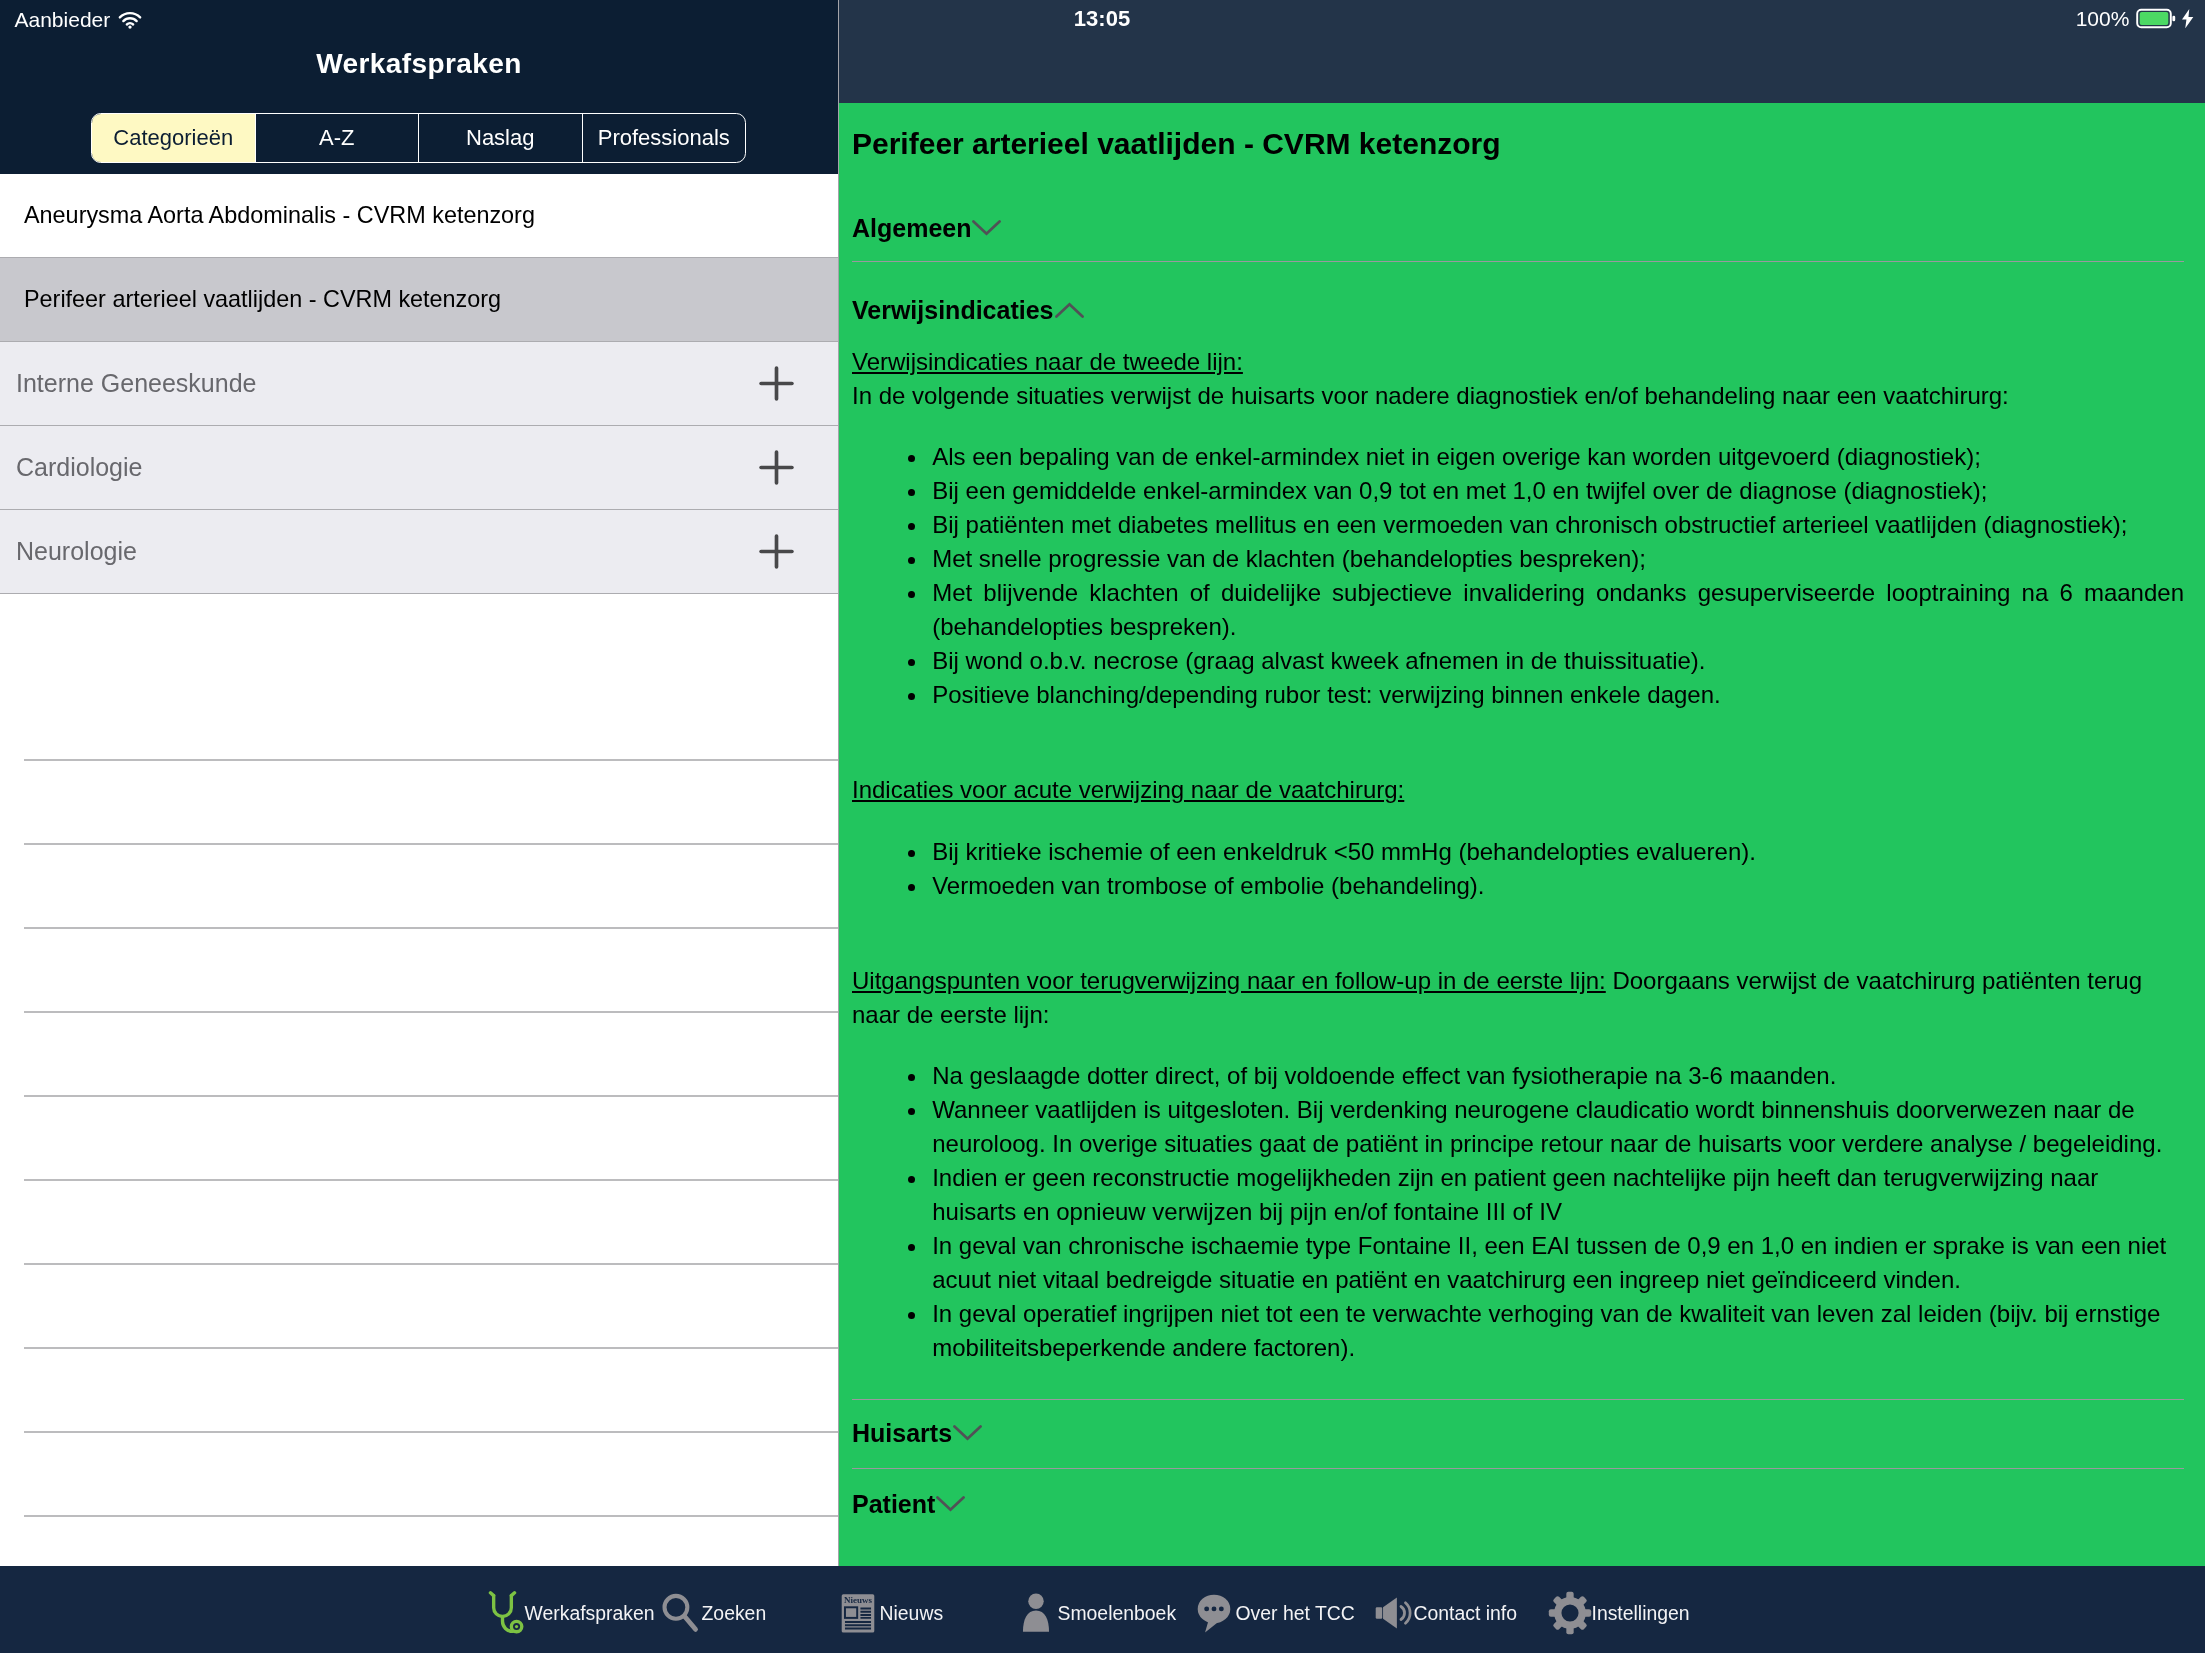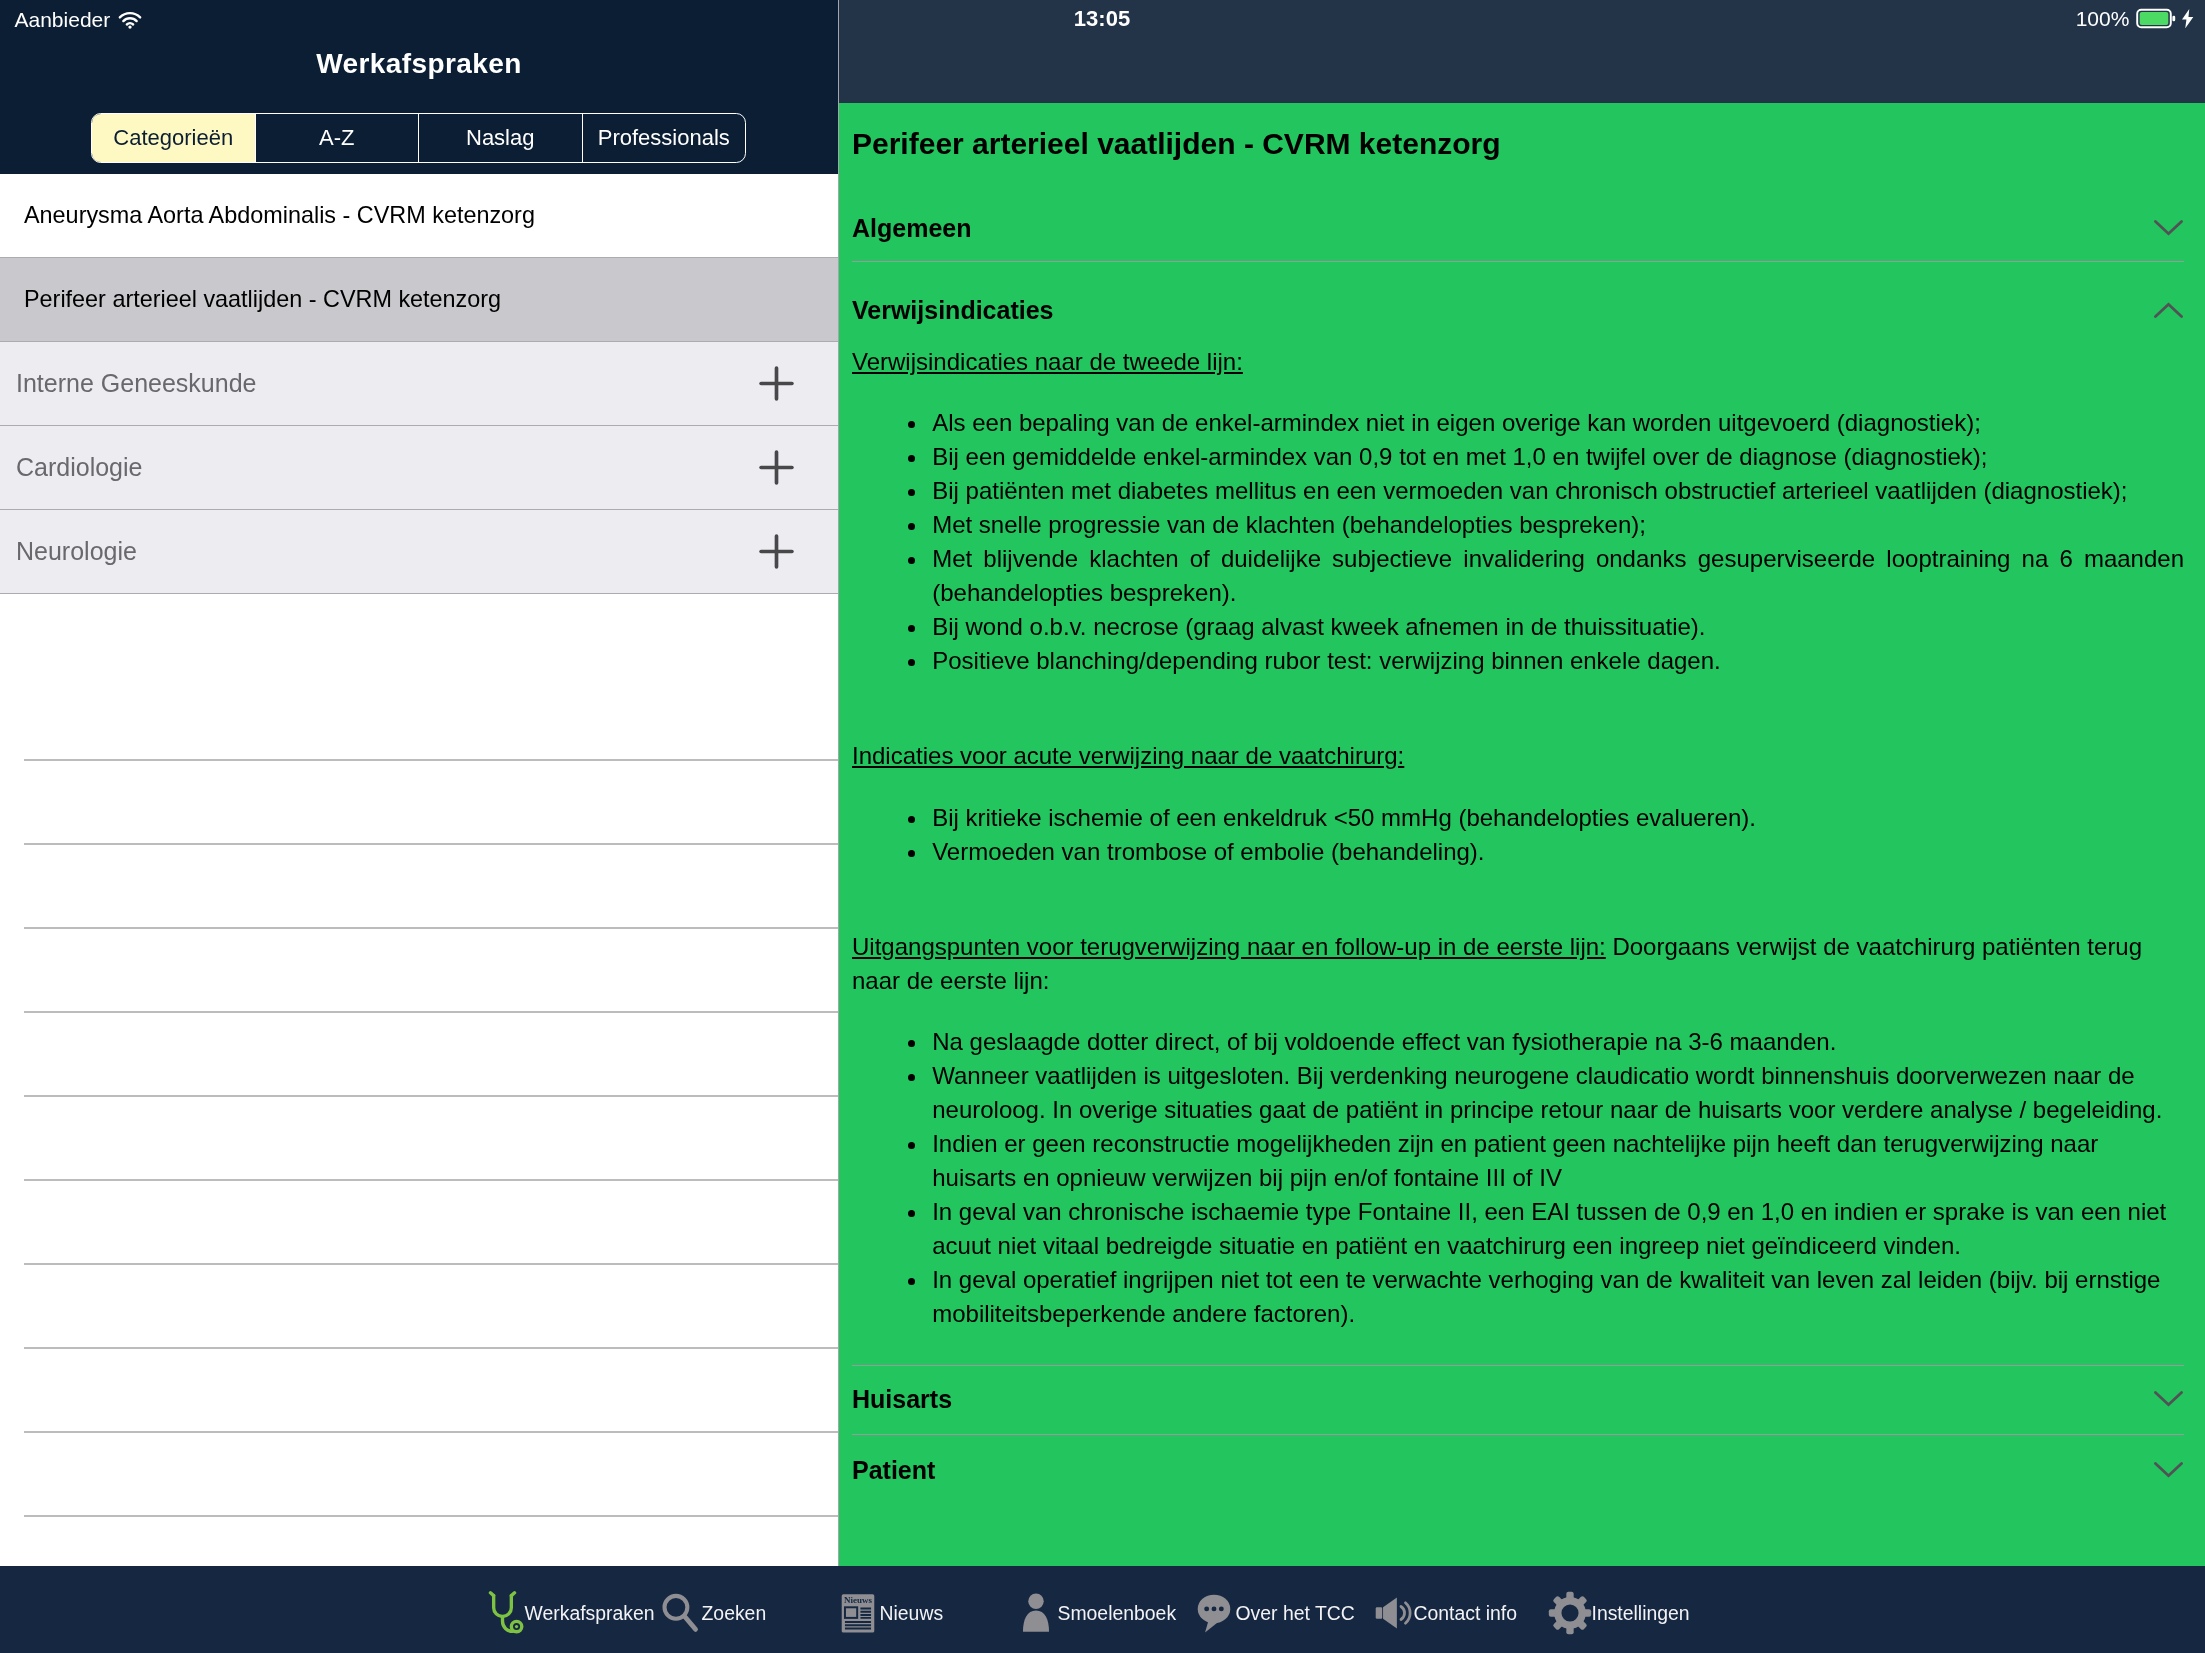--- a/index.html
+++ b/index.html
@@ -38,21 +38,21 @@
   .content{position:absolute;left:839px;top:0;width:1366px;height:1653px;background:#22c55e;}
   .content-status{position:relative;height:103px;background:#233449;}
   .time{position:absolute;left:263px;top:5.7px;transform:translateX(-50%);
         color:#fff;font-size:22px;font-weight:600;}
   .battery-cluster{position:absolute;right:11.3px;top:6.5px;display:flex;align-items:center;gap:6.5px;
                    color:#fff;font-size:21px;}
 
   .content-body{position:relative;height:1551px;box-sizing:border-box;
                 padding:0 21px 0 13px;overflow:hidden;color:#000;}
   .doc-title{margin:24px 0 0 0;font-size:30px;font-weight:700;}
-  .sec-row{display:flex;align-items:center;justify-content:space-between;height:34px;}
+  .sec-row{display:flex;align-items:center;height:34px;}
   .sec-title{font-size:25px;font-weight:700;}
   .sec-algemeen{margin-top:50px;}
   .sec-verwijs{margin-top:31px;}
   .sec-huisarts{margin-top:16px;}
   .sec-patient{margin-top:18px;}
   .rule{border:none;border-top:1.6px solid #99999E;margin:16px 0 0 0;}
   .rule.pre-huisarts{margin-top:34px;}
   .rule.pre-patient{margin-top:18px;}
 
   .body-text{font-size:24px;line-height:34px;}
@@ -177,20 +177,21 @@
       <div class="sec-row sec-verwijs">
         <span class="sec-title">Verwijsindicaties</span>
         <span>
           <svg width="31" height="18" viewBox="0 0 38 22" fill="none" stroke="#515156" stroke-width="3.4" stroke-linecap="round">
             <polyline points="3,19 19,4 35,19"></polyline>
           </svg>
         </span>
       </div>
 
       <p class="sub-heading underlined">Verwijsindicaties naar de tweede lijn:</p>
+      <p class="intro">In de volgende situaties verwijst de huisarts voor nadere diagnostiek en/of behandeling naar een vaatchirurg:</p>
 
       <ul class="bullets">
         <li>Als een bepaling van de enkel-armindex niet in eigen overige kan worden uitgevoerd (diagnostiek);</li>
         <li>Bij een gemiddelde enkel-armindex van 0,9 tot en met 1,0 en twijfel over de diagnose (diagnostiek);</li>
         <li>Bij patiënten met diabetes mellitus en een vermoeden van chronisch obstructief arterieel vaatlijden (diagnostiek);</li>
         <li>Met snelle progressie van de klachten (behandelopties bespreken);</li>
         <li class="justify">Met blijvende klachten of duidelijke subjectieve invalidering ondanks gesuperviseerde looptraining na 6 maanden (behandelopties bespreken).</li>
         <li>Bij wond o.b.v. necrose (graag alvast kweek afnemen in de thuissituatie).</li>
         <li>Positieve blanching/depending rubor test: verwijzing binnen enkele dagen.</li>
       </ul>

